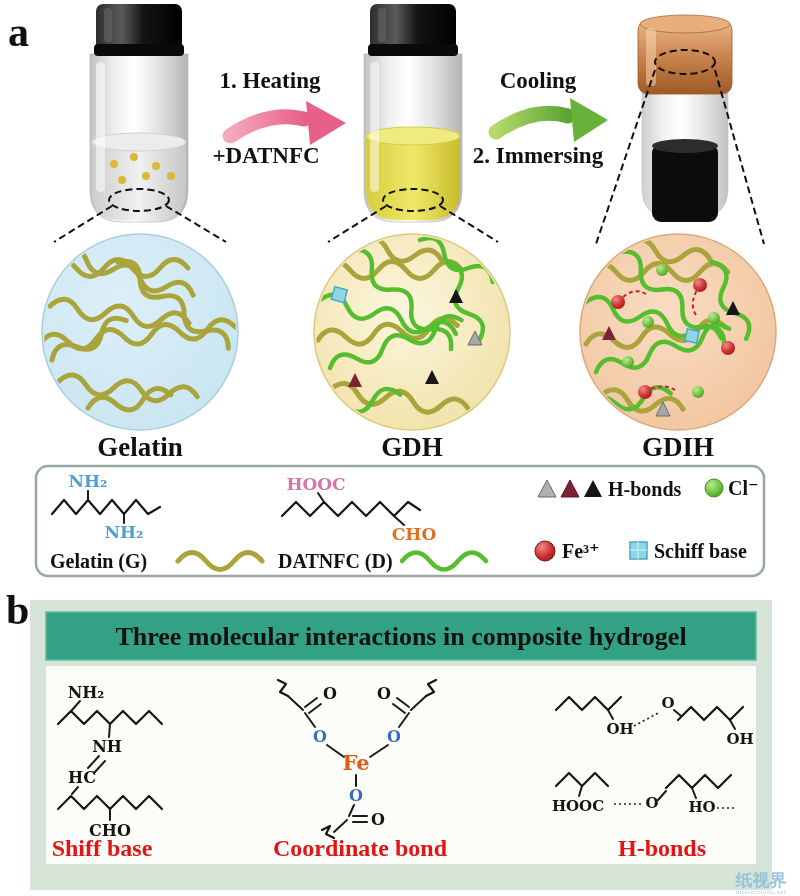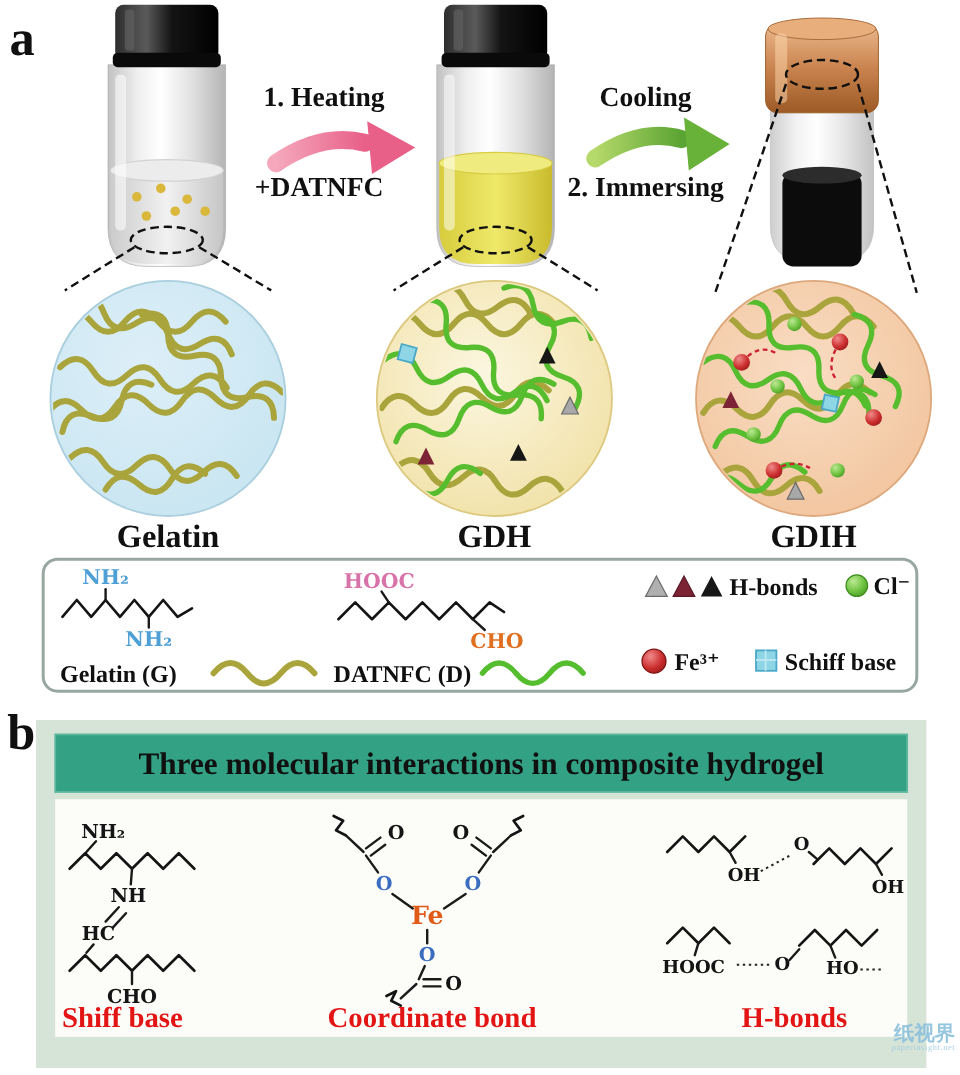--- a/index.html
+++ b/index.html
@@ -16,21 +16,21 @@
   .fe-t{fill:#e05a18;}
   .oblue-t{fill:#3a6cc0;}
   
   .zz{stroke:#141414;stroke-width:2.2;fill:none;stroke-linejoin:round;stroke-linecap:round;}
   .bond{stroke:#1a1a1a;stroke-width:2;fill:none;stroke-linecap:round;}
   .dash{stroke:#101010;stroke-width:2;stroke-dasharray:7 4;fill:none;}
   .dot-bond{stroke:#222;stroke-width:1.7;stroke-dasharray:2 3;fill:none;}
   .red-dash{stroke:#cc2233;stroke-width:2;stroke-dasharray:4 3;fill:none;}
   .ch-o{stroke:#a9a43b;stroke-width:5;fill:none;stroke-linecap:round;}
   .ch-g{stroke:#56be2e;stroke-width:4.5;fill:none;stroke-linecap:round;}
-  .watermark{position:absolute;right:4px;bottom:19px;width:70px;text-align:right;
+  .watermark{position:absolute;right:4px;bottom:0;width:70px;text-align:center;
              color:#8cc0dc;opacity:.9;line-height:1;}
   .watermark .wm-name{font-size:17px;font-weight:bold;display:block;}
   .watermark .wm-site{font-size:7px;display:block;letter-spacing:.5px;color:#9fcbe2;}
 </style>
 </head>
 <body>
 
 <div class="page">
 
 <svg width="800" height="580" viewBox="0 0 800 580">
@@ -376,16 +376,16 @@
     <line x1="712" y1="228" x2="736" y2="228" class="dot-bond"></line>
   </g>
 
   <text x="102" y="276" font-size="24" text-anchor="middle" class="tb red-t">Shiff base</text>
   <text x="360" y="276" font-size="24" text-anchor="middle" class="tb red-t">Coordinate bond</text>
   <text x="662" y="276" font-size="24" text-anchor="middle" class="tb red-t">H-bonds</text>
 </svg>
 
 <div class="watermark">
   <span class="wm-name">纸视界</span>
-  <span class="wm-site">paperinsight.net</span>
+  <span class="wm-site">interactions.net</span>
 </div>
 
 </div>
 
 </body></html>

